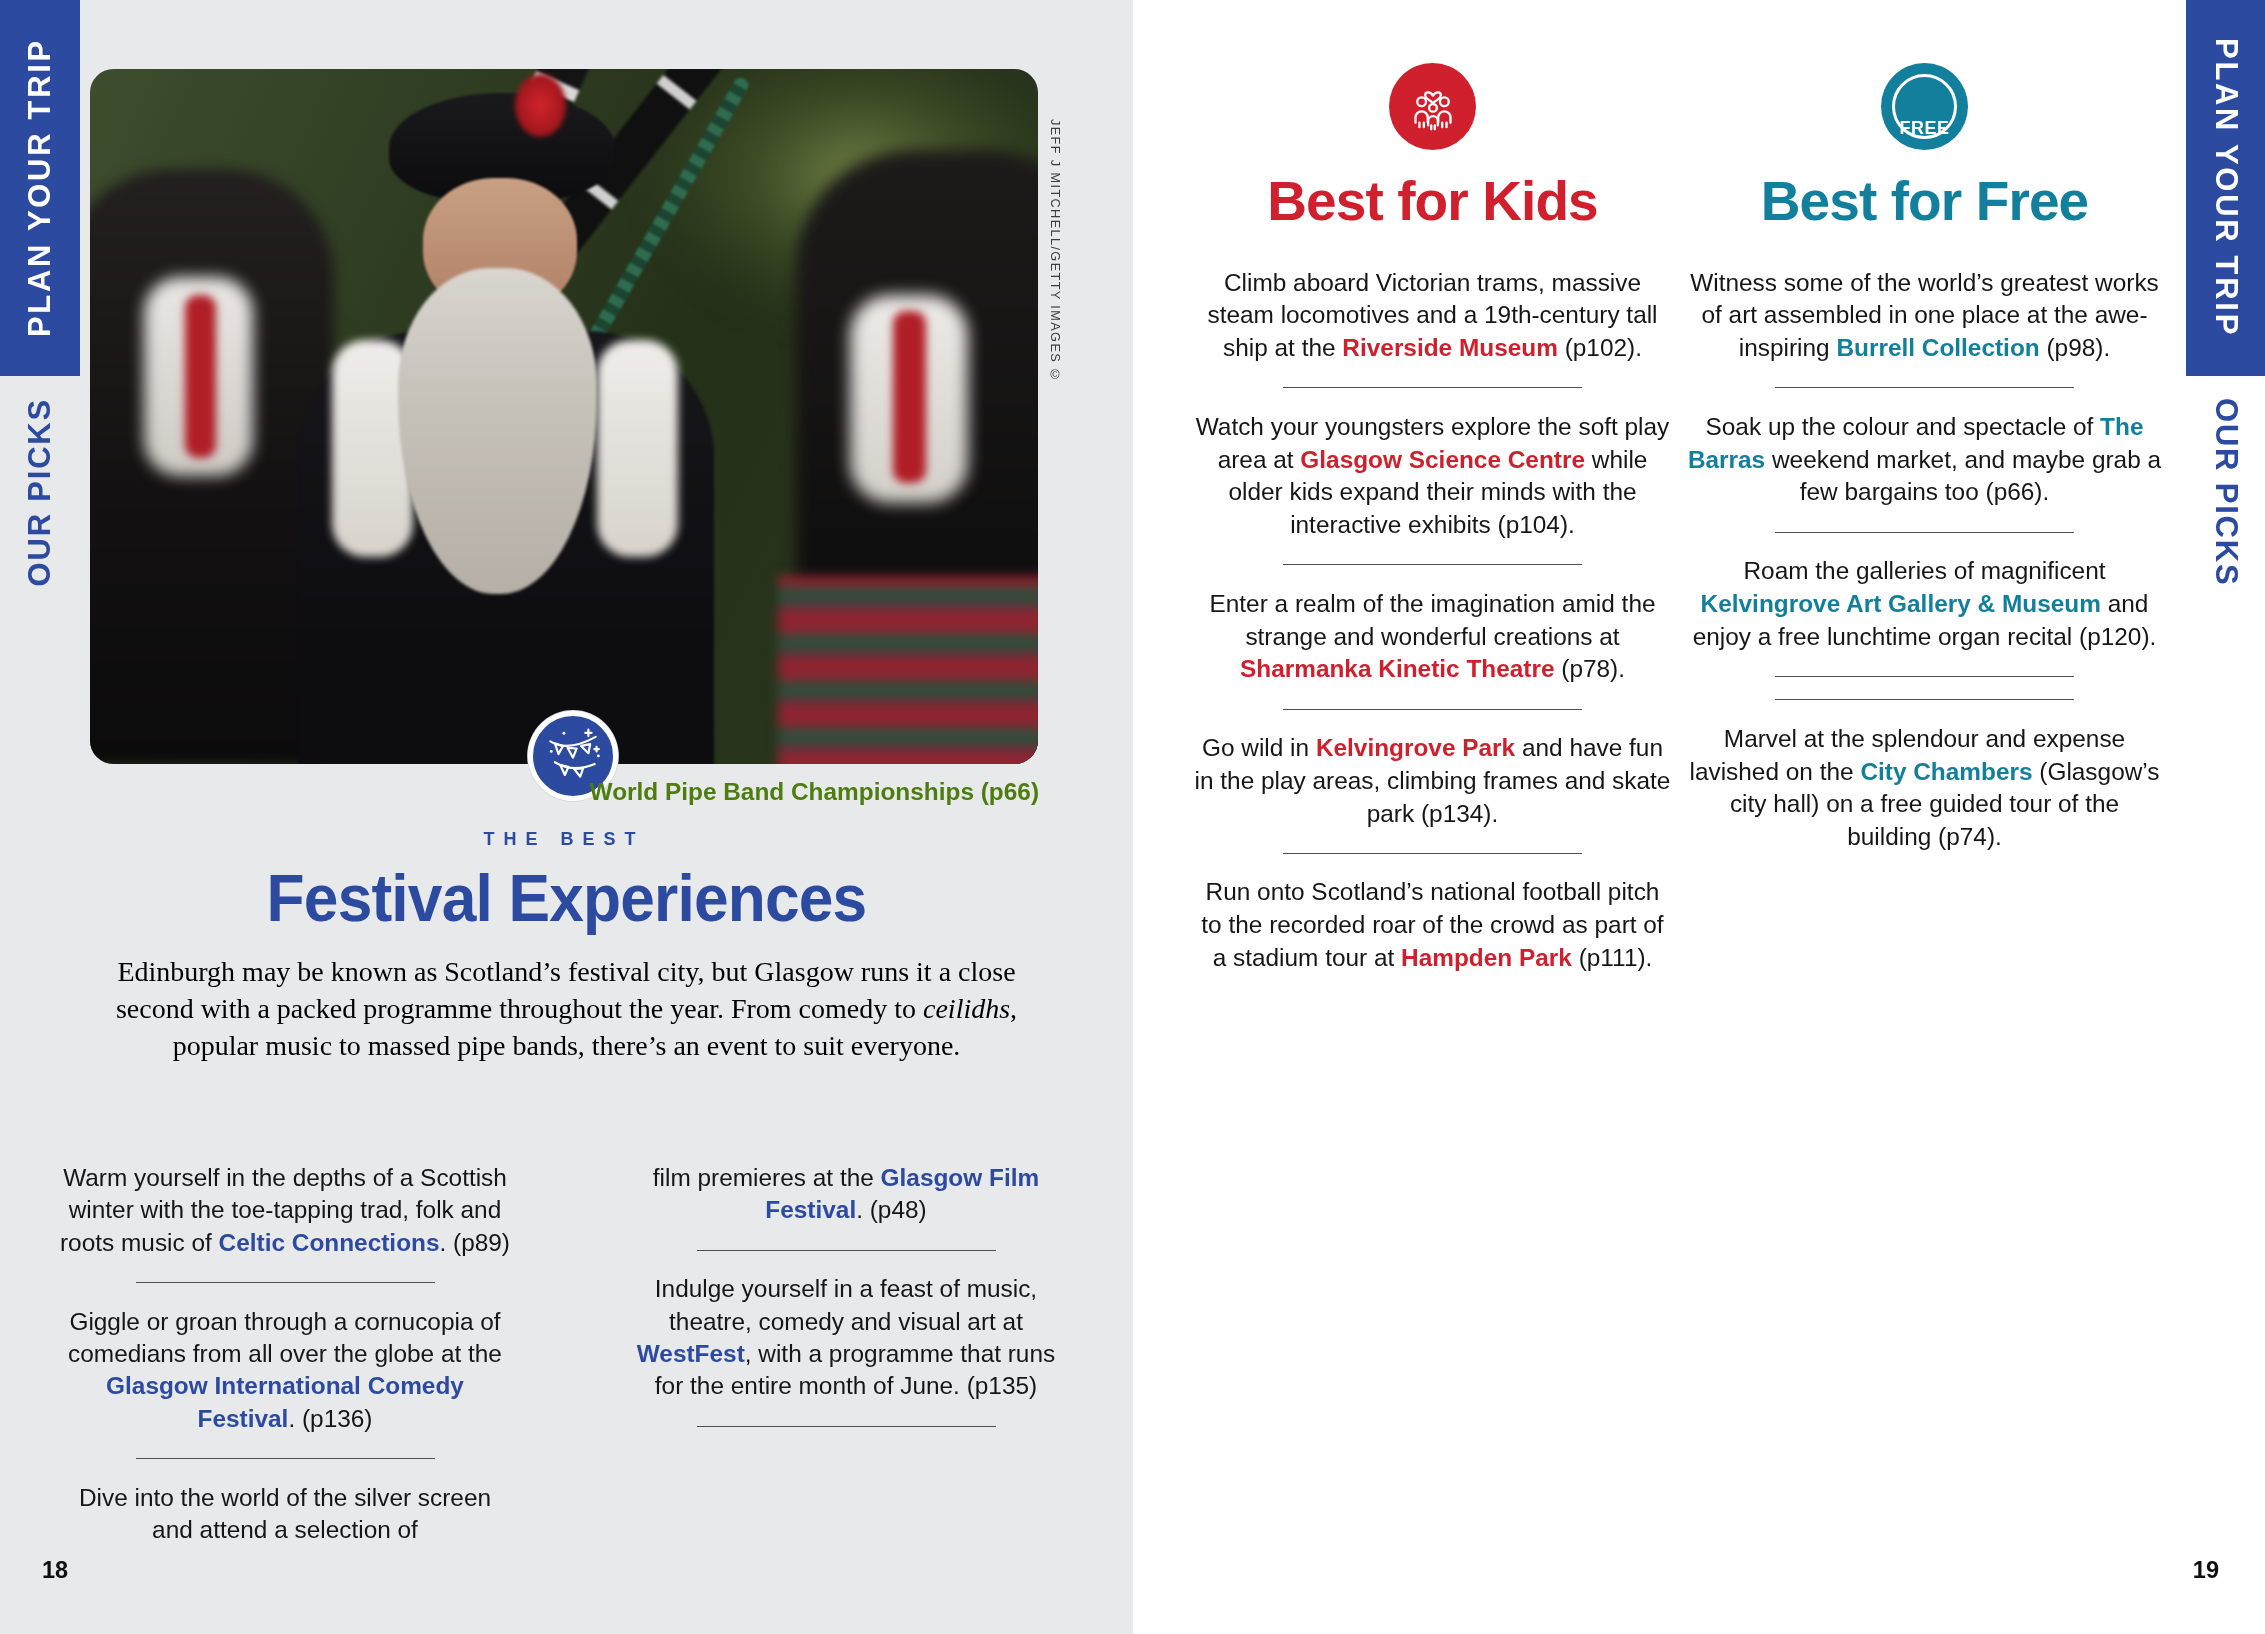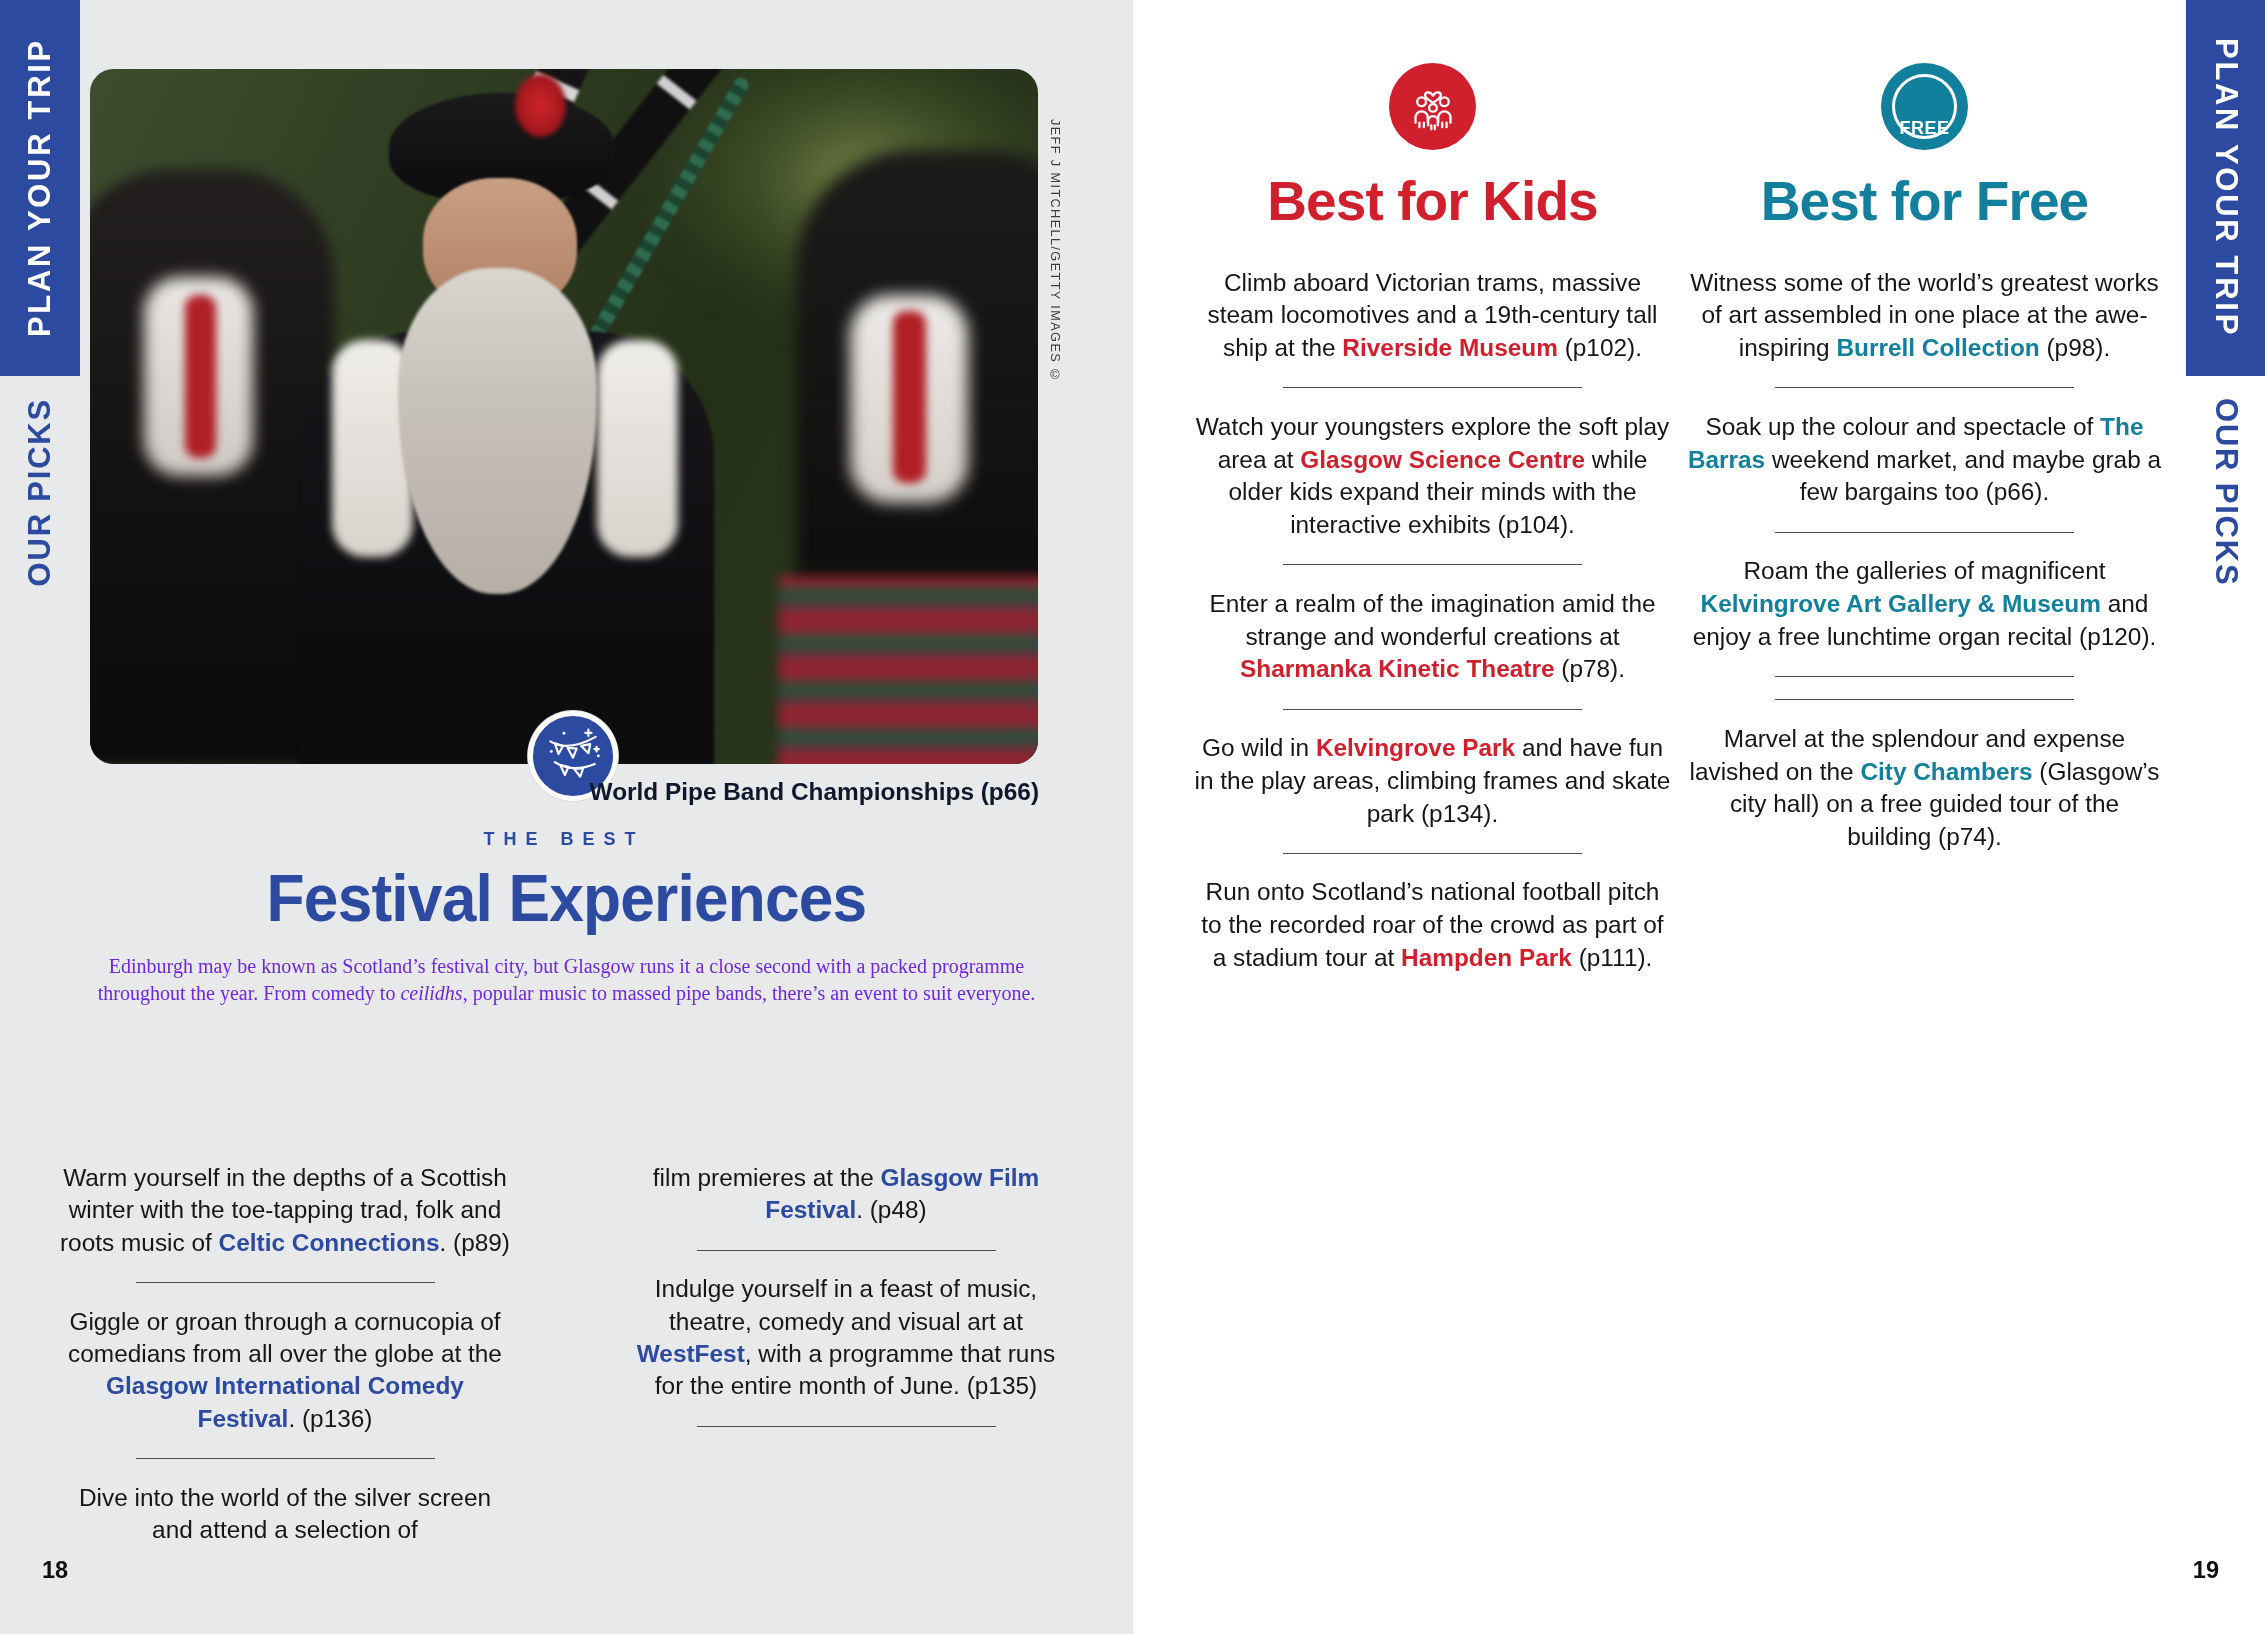--- a/index.html
+++ b/index.html
@@ -39,25 +39,25 @@
   .face{left:333px;top:109px;width:154px;height:136px;background:linear-gradient(180deg,#c9a084,#b08066);border-radius:46%;filter:blur(0.9px);}
   .beard{left:308px;top:199px;width:199px;height:326px;background:linear-gradient(180deg,#d9d5cf 0%,#c6c1b9 40%,#b5afa6 100%);border-radius:46% 46% 48% 48%/36% 36% 60% 60%;filter:blur(1.8px);}
   .torso{left:208px;top:262px;width:416px;height:434px;background:linear-gradient(180deg,#17161a 0%,#0d0d10 70%);border-radius:127px 127px 0 0;filter:blur(1.8px);}
   .shirt-l{left:242px;top:271px;width:81px;height:217px;background:linear-gradient(180deg,#efedea,#d8d3cc);border-radius:33px;filter:blur(4.5px);}
   .shirt-r{left:507px;top:271px;width:81px;height:217px;background:linear-gradient(180deg,#efedea,#d8d3cc);border-radius:33px;filter:blur(4.5px);}
   .tartan{left:688px;top:507px;width:271px;height:199px;background:repeating-linear-gradient(0deg,#8e2430 0 23.5px,#5d3440 23.5px 31px,#2f4d3a 31px 47px),repeating-linear-gradient(90deg,#0000 0 23.5px,#00000055 23.5px 31px);filter:blur(5.4px);}
 
   .credit{position:absolute;left:1048px;top:119px;writing-mode:vertical-rl;font-size:12.7px;letter-spacing:1.4px;color:#3b3b3b;white-space:nowrap;}
 
   .badge{position:absolute;left:528px;top:711px;width:90px;height:90px;border-radius:50%;background:#2b4aa0;border:5.4px solid #ffffff;box-sizing:border-box;display:flex;align-items:center;justify-content:center;box-shadow:0 0 0 0.9px #d8d9db;}
-  .photo-caption{position:absolute;top:778px;right:94px;font-size:24.4px;font-weight:700;color:#0f172a;}
+  .photo-caption{position:absolute;top:778px;right:94px;font-size:24.4px;font-weight:700;color:#4d7c0f;}
 
   .kicker{position:absolute;top:829px;left:90px;width:948px;text-align:center;color:#2b4aa0;font-weight:700;font-size:18px;letter-spacing:9px;}
   .title{position:absolute;top:859px;left:0;width:1133px;text-align:center;color:#2b4aa0;font-size:67px;font-weight:700;letter-spacing:-0.9px;margin:0;transform:scaleX(0.93);transform-origin:50% 50%;}
-  .intro{position:absolute;top:953px;left:87px;width:959px;margin:0;text-align:center;font-family:"Liberation Serif","DejaVu Serif",serif;font-size:20px;line-height:1.33;color:#6d28d9;}
+  .intro{position:absolute;top:953px;left:87px;width:959px;margin:0;text-align:center;font-family:"Liberation Serif","DejaVu Serif",serif;font-size:28px;line-height:1.33;color:#000000;}
 
   .cols{position:absolute;top:1162px;left:59px;width:1013px;display:flex;}
   .col{width:452px;--hl:#2b4aa0;}
   .col-gap{width:109px;flex:0 0 auto;}
   .col p{margin:0;text-align:center;font-size:24.4px;line-height:1.33;}
   .item-divider{width:299px;margin:22.6px auto;border:0;border-top:1.8px solid #4d4d4d;height:0;}
 
   .hl{color:var(--hl);font-weight:700;}
   .it{font-style:italic;}
 

